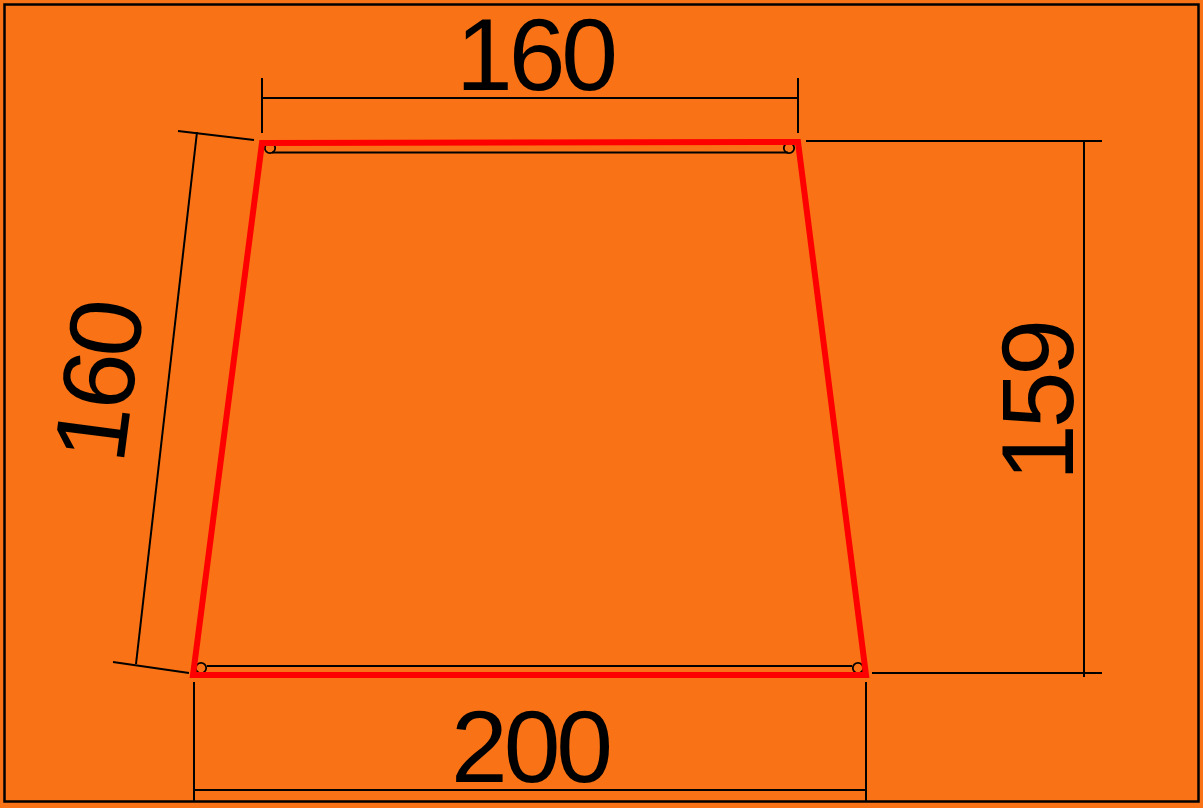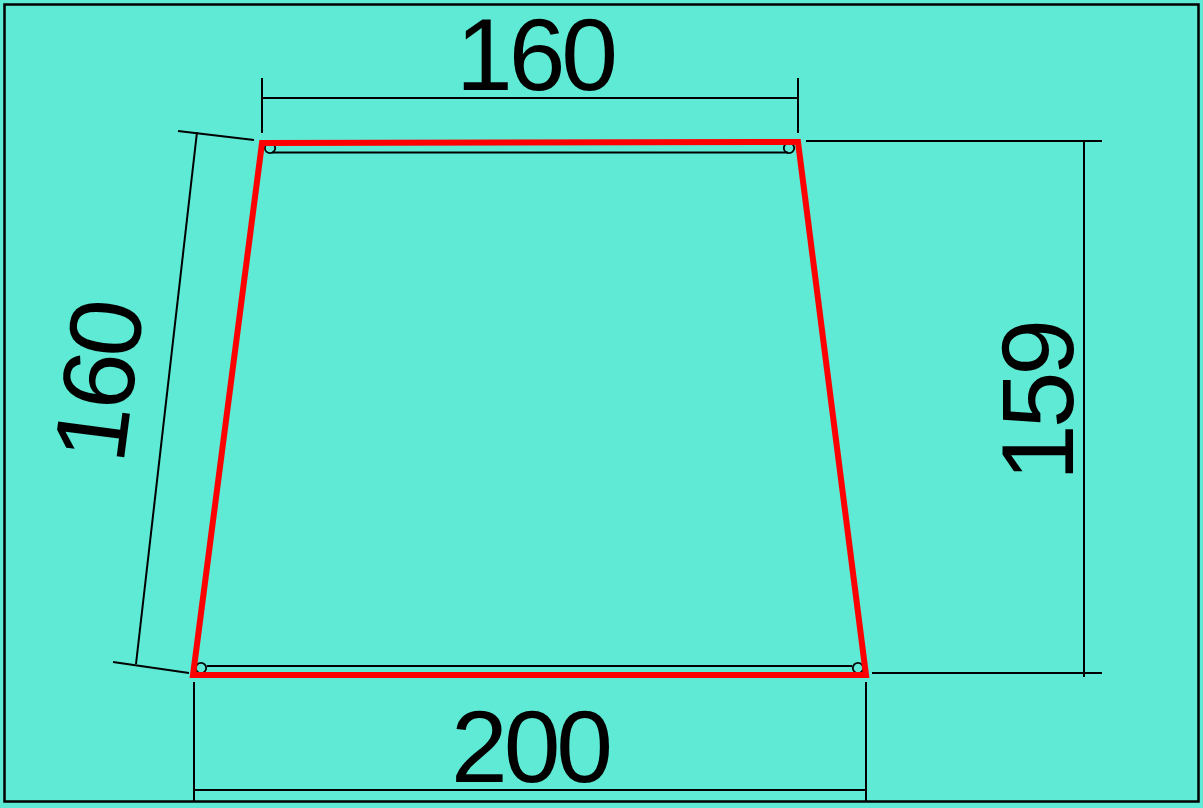--- a/index.html
+++ b/index.html
@@ -4,21 +4,21 @@
 <style>
   html, body {
     margin: 0;
     padding: 0;
     background: #ffffff;
   }
   .stage {
     position: relative;
     width: 1203px;
     height: 808px;
-    background: #5eead4;
+    background: #f97316;
     overflow: hidden;
   }
   svg { display: block; }
   .frame {
     fill: none;
     stroke: #000000;
     stroke-width: 2.5;
   }
   .thin {
     fill: none;

